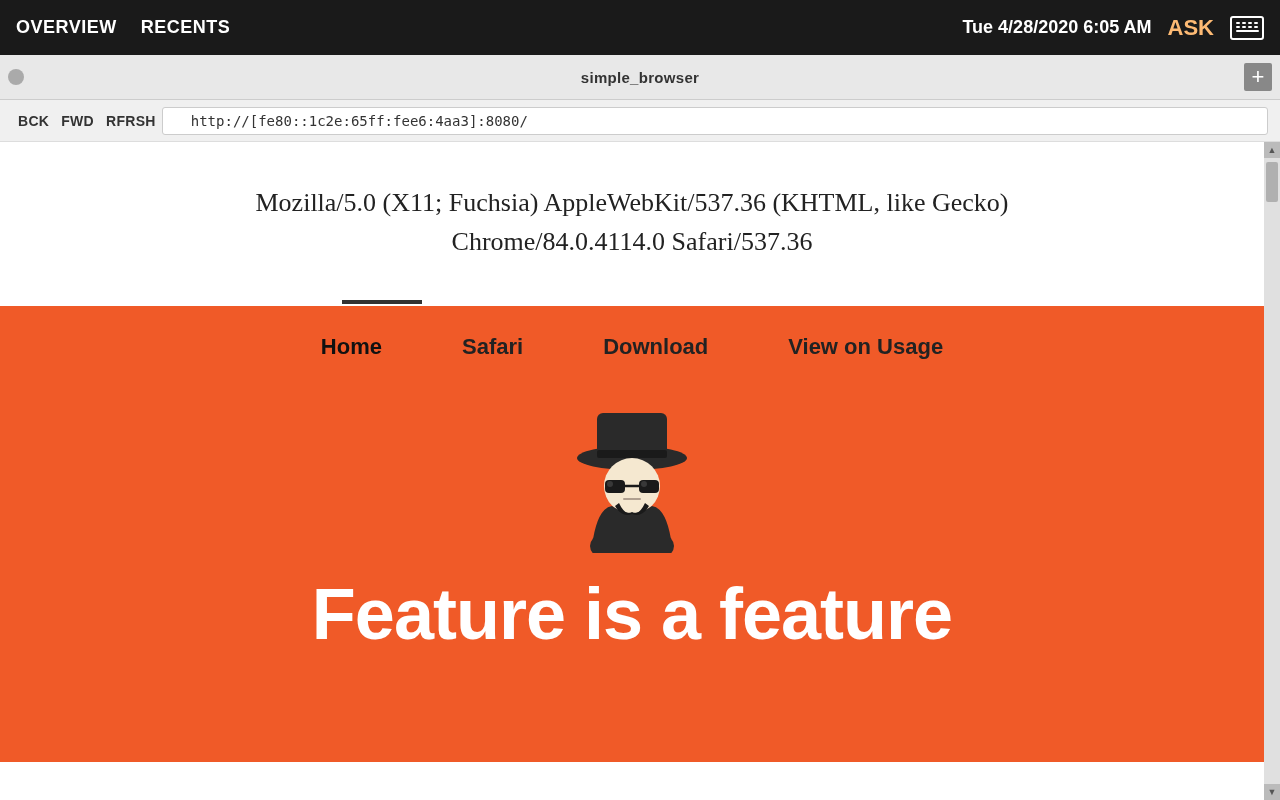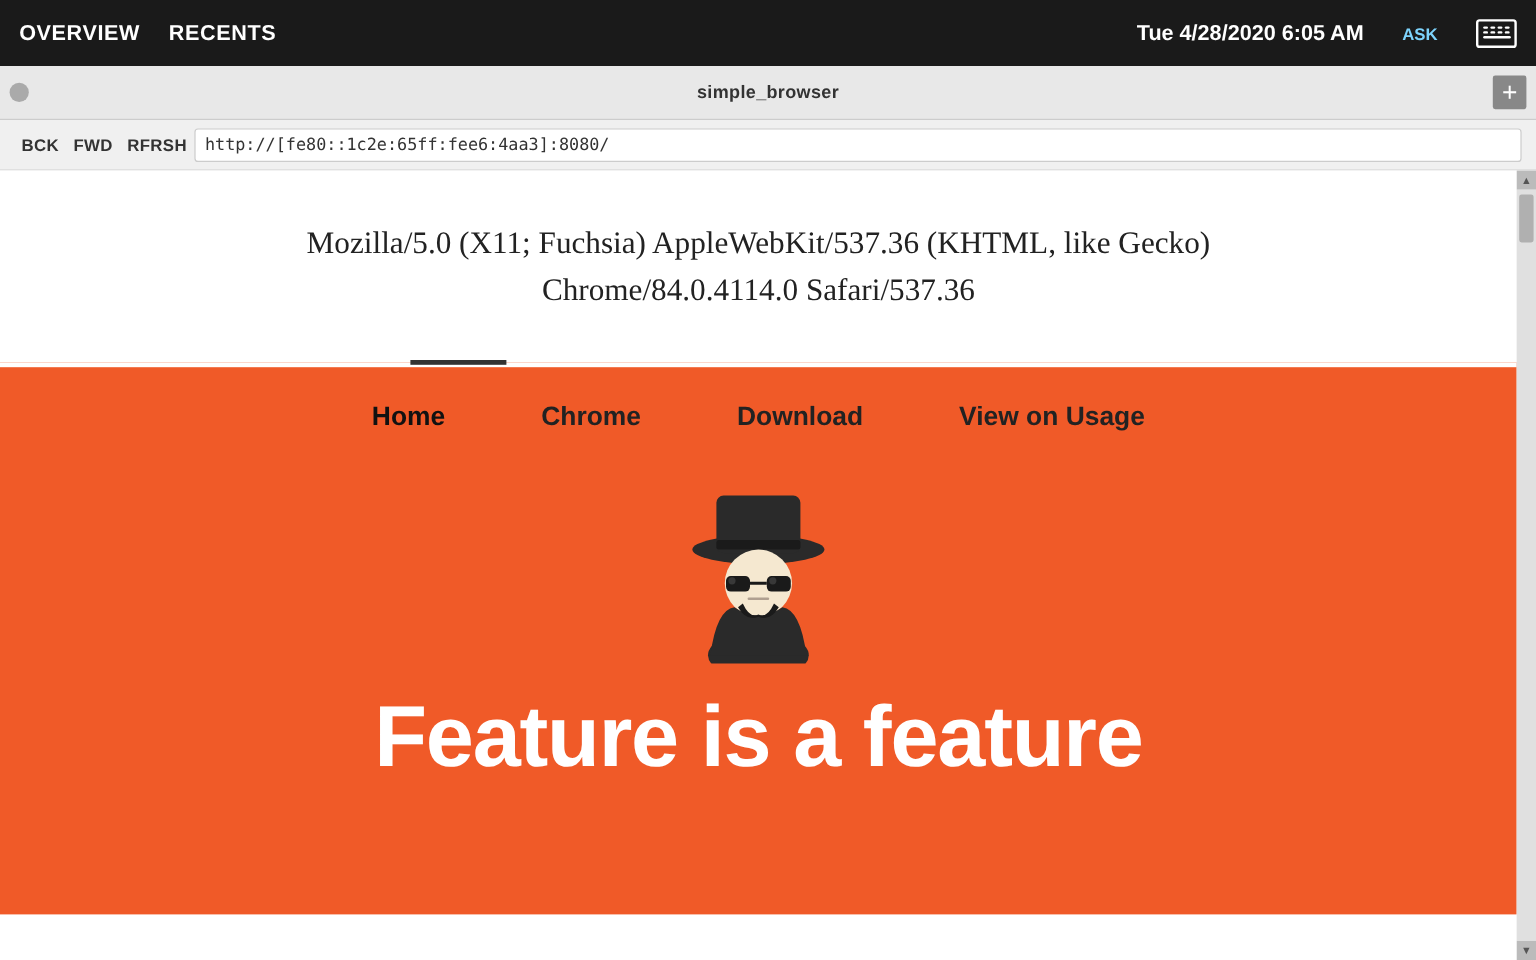--- a/index.html
+++ b/index.html
@@ -23,31 +23,31 @@
       font-size: 18px;
       font-weight: 700;
       letter-spacing: 0.5px;
       color: #fff;
       cursor: pointer;
       text-transform: uppercase;
     }
     .top-bar-right {
       display: flex;
       align-items: center;
-      gap: 32px;
+      gap: 16px;
     }
     .top-bar-datetime {
       font-size: 18px;
       font-weight: 600;
       color: #fff;
     }
     .top-bar-ask {
-      font-size: 14px;
+      font-size: 22px;
       font-weight: 700;
-      color: #7dd3fc;
+      color: #fdba74;
       cursor: pointer;
     }
     .top-bar-keyboard {
       width: 34px;
       height: 24px;
       border: 2px solid #fff;
       border-radius: 3px;
       display: flex;
       align-items: center;
       justify-content: center;
@@ -124,21 +124,21 @@
       cursor: pointer;
       padding: 4px 6px;
       letter-spacing: 0.3px;
     }
     .url-bar {
       flex: 1;
       background: #fff;
       border: 1px solid #ccc;
       border-radius: 3px;
       height: 28px;
-      padding: 0 8px;
+      padding: 0 28px;
       font-size: 14px;
       color: #333;
       outline: none;
       font-family: monospace;
     }
 
     
     .content-area {
       display: flex;
       height: calc(800px - 55px - 45px - 42px);
@@ -311,21 +311,21 @@
     </div>
 
     <div class="orange-section">
 
       <div style="position:relative; height:4px; background:#fff;">
         <div class="active-tab-bar"></div>
       </div>
 
       <nav class="site-nav">
         <span class="site-nav-item active">Home</span>
-        <span class="site-nav-item">Chrome</span>
+        <span class="site-nav-item">Safari</span>
         <span class="site-nav-item">Download</span>
         <span class="site-nav-item">View on Usage</span>
       </nav>
 
       <div class="spy-container">
         <svg width="130" height="155" viewBox="0 0 130 155" xmlns="http://www.w3.org/2000/svg">
 
           <ellipse cx="65" cy="60" rx="55" ry="12" fill="#2a2a2a"></ellipse>
 
           <rect x="30" y="15" width="70" height="48" rx="6" fill="#2a2a2a"></rect>

